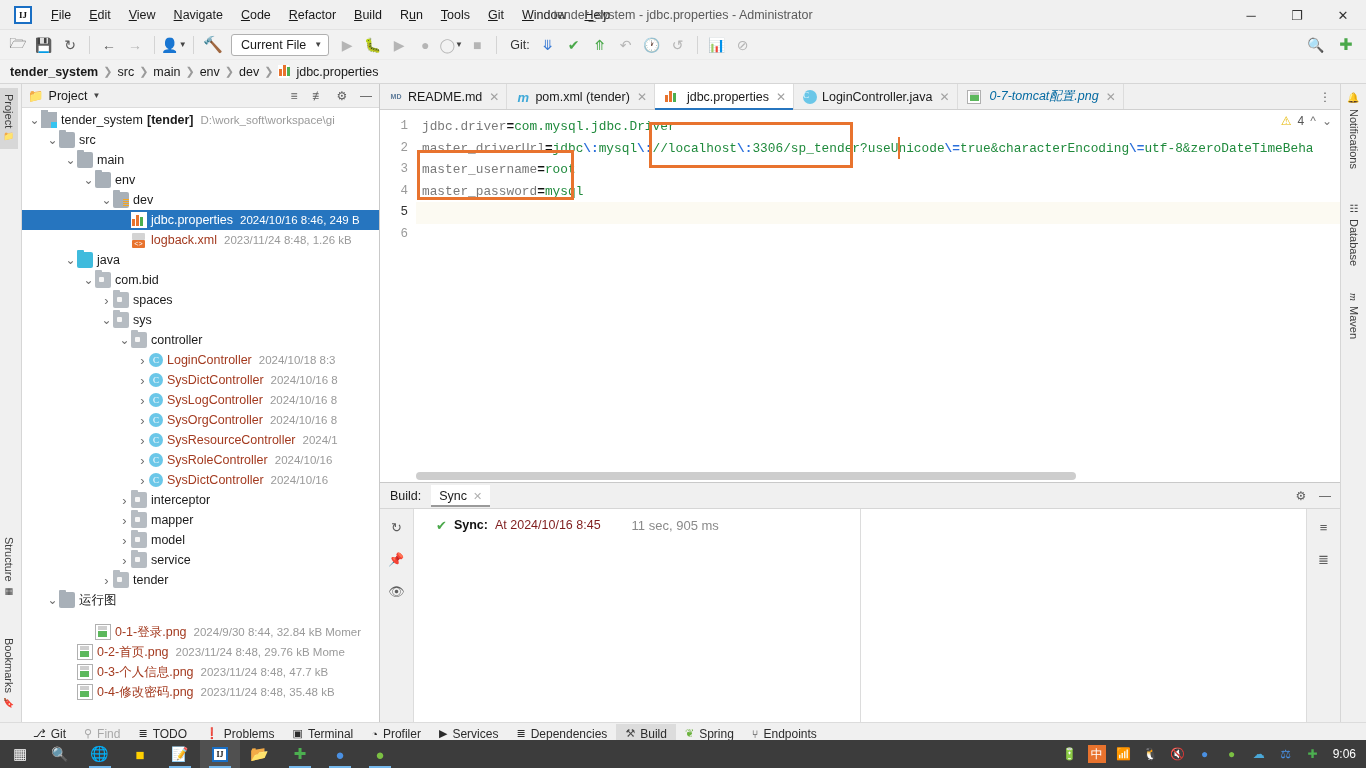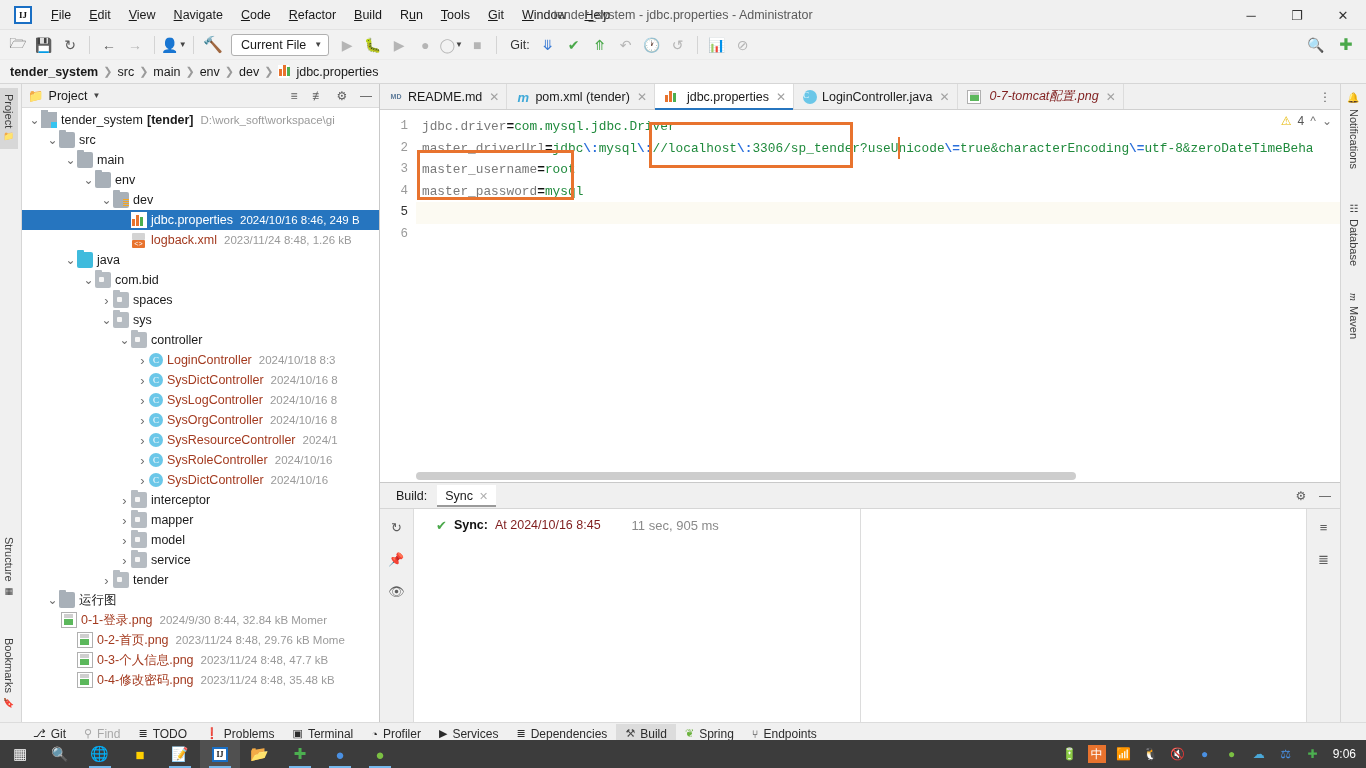--- a/index.html
+++ b/index.html
@@ -160,21 +160,21 @@
     border-bottom:1px solid #d0d0d0; position:relative;
   }
   .etab {
     display:flex; align-items:center; gap:5px; padding: 0 7px 0 9px; font-size:12.5px;
     border-right:1px solid #dcdcdc; cursor:default; color:#1a1a1a; background:#f0f0f0;
     position:relative;
   }
   .etab.active { background:#fff; }
   .etab.active::after{content:"";position:absolute;left:0;right:0;bottom:-1px;height:2px;background:#2675bf;}
   .etab .x { color:#a0a0a0; font-size:12px; margin-left:2px;}
-  .etab.italic .tabname{ font-style:italic; color:#7f1d1d;}
+  .etab.italic .tabname{ font-style:italic; color:#0369a1;}
   .tabbar-right{margin-left:auto;display:flex;align-items:center;padding-right:6px;}
 
   .ed-wrap { flex:1; display:flex; position:relative; overflow:hidden; }
   .gutter {
     width: 36px; background:#fff; color:#9a9a9a; font-family:"Liberation Mono",monospace;
     font-size:12.5px; text-align:right; padding: 6px 8px 0 0; flex:none; user-select:none;
   }
   .gutter div{ height:21.5px; line-height:21.5px; }
   .gutter div.cur{ color:#333; }
   .code {
@@ -198,21 +198,21 @@
   .warn-tri{color:#e5b700;font-size:12px;}
 
   .hscroll{
     position:absolute; left:36px; right:0; bottom:0; height:10px; background:#fff;
   }
   .hscroll .thumb{ position:absolute; left:0; width:660px; height:8px; background:#cdcdcd; border-radius:4px;}
 
   
   .build-panel { height:240px; background:#f2f2f2; display:flex; flex-direction:column; border-top:1px solid #c9c9c9;}
   .bp-header{
-    height:26px; display:flex; align-items:center; gap:10px; padding-left:16px;
+    height:26px; display:flex; align-items:center; gap:10px; padding-left:10px;
     border-bottom:1px solid #d6d6d6; background:#f0f0f0; position:relative;
   }
   .bp-title{font-size:12.5px;color:#1a1a1a;}
   .bp-tab{font-size:12.5px;color:#1a1a1a;display:flex;align-items:center;gap:6px;
      padding:4px 8px 3px; position:relative; background:#fff; cursor:default;}
   .bp-tab::after{content:"";position:absolute;left:0;right:0;bottom:-1px;height:2px;background:#9a9a9a;}
   .bp-tab .x{color:#b0b0b0;font-size:11px;}
   .bp-right{position:absolute;right:6px;display:flex;gap:6px;align-items:center;}
   .bp-body{flex:1;display:flex;background:#fff;}
   .bp-side{width:34px;background:#f0f0f0;border-right:1px solid #dcdcdc;
@@ -506,21 +506,21 @@
           <div class="trow" style="padding-left: 78px;">
             <span class="arrow" style="font-size: 13px;">›</span>
             <span class="tico ic-folder pkg"></span>
             <span class="tlabel">tender</span>
           </div>
           <div class="trow" style="padding-left: 24px;">
             <span class="arrow" style="font-size: 12px; line-height: 8px;">⌄</span>
             <span class="tico ic-folder"></span>
             <span class="tlabel">运行图</span>
           </div>
-          <div class="trow" style="padding-left: 26px;">
+          <div class="trow" style="padding-left: 60px; margin-top: 12px;">
             <span class="arrow"></span>
             <span class="tico ic-png"></span>
             <span class="tlabel red">0-1-登录.png</span>
             <span class="tmeta">2024/9/30 8:44, 32.84 kB  Momer</span>
           </div>
           <div class="trow" style="padding-left: 42px;">
             <span class="arrow"></span>
             <span class="tico ic-png"></span>
             <span class="tlabel red">0-2-首页.png</span>
             <span class="tmeta">2023/11/24 8:48, 29.76 kB  Mome</span>

